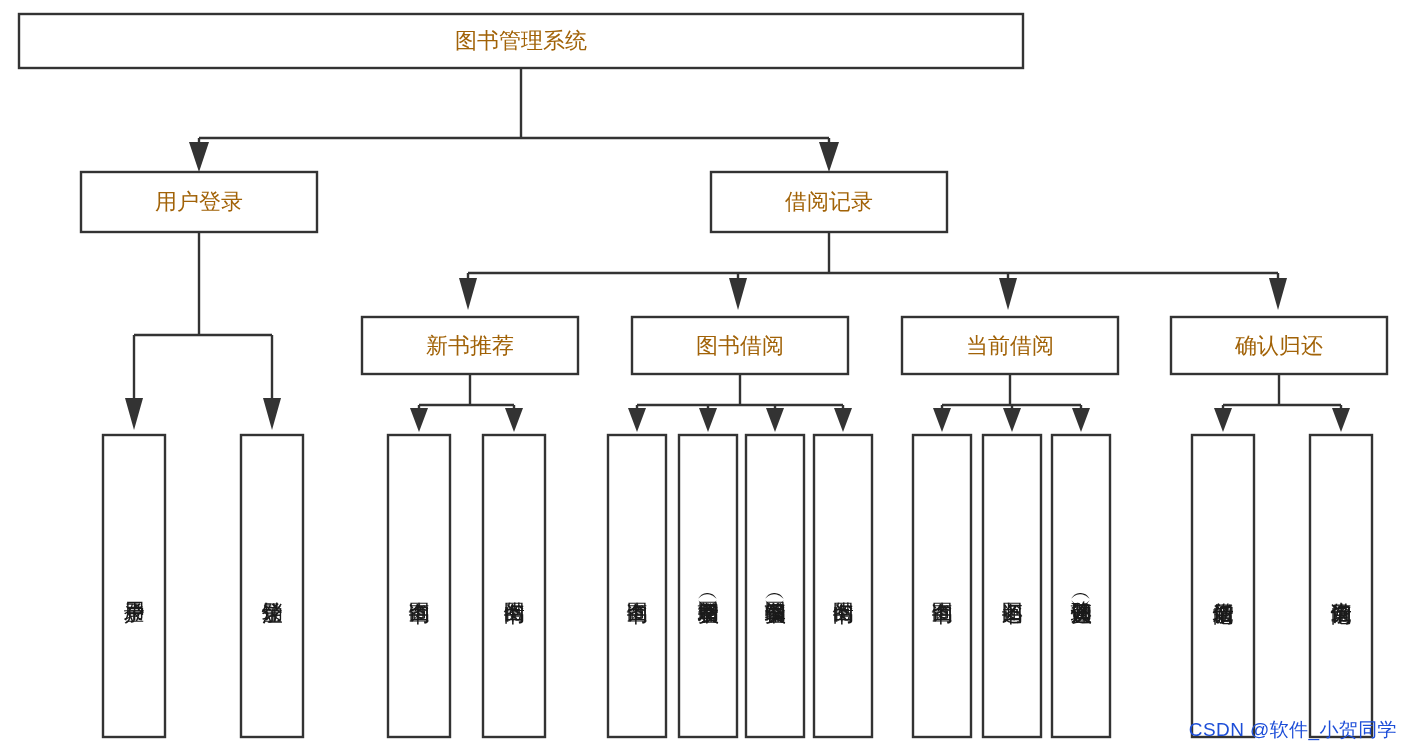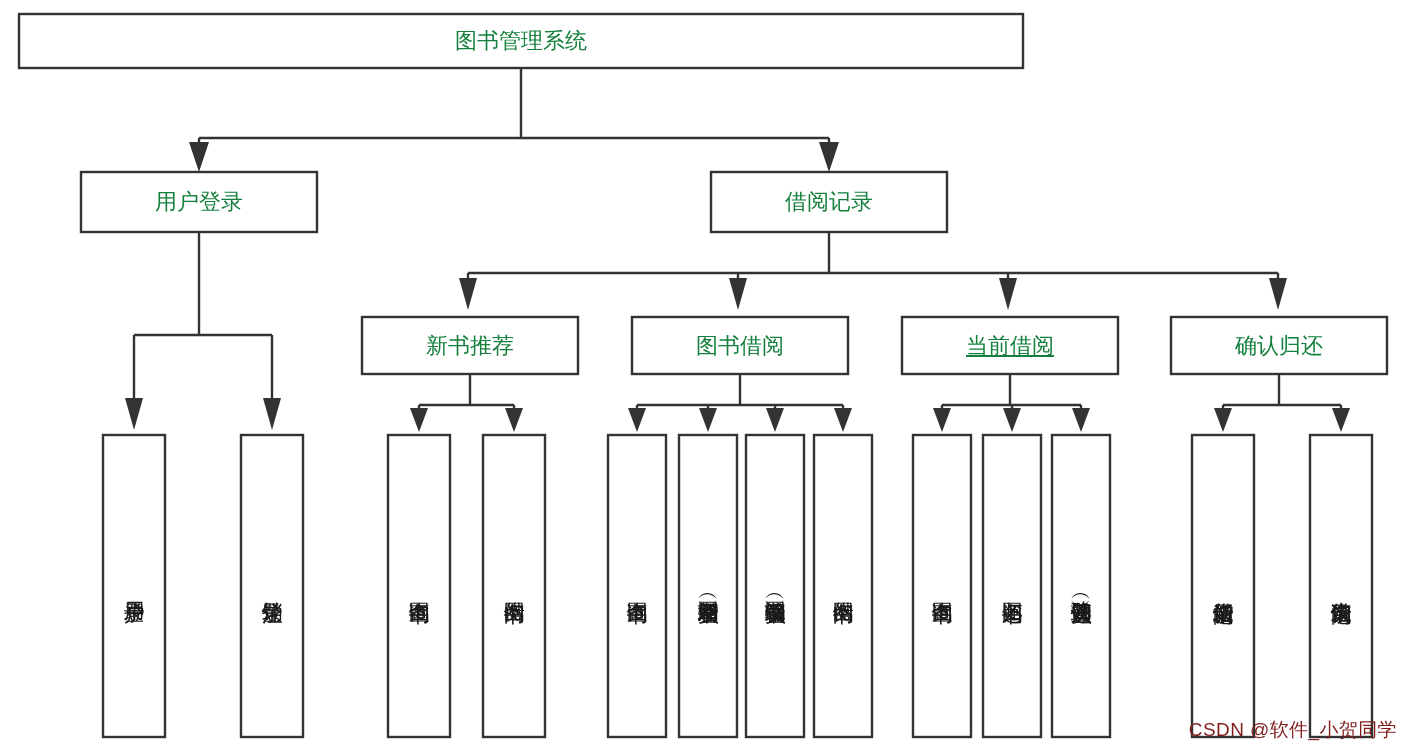--- a/index.html
+++ b/index.html
@@ -57,29 +57,29 @@
     letter-spacing: 0.5px;
     white-space: nowrap;
   }
   .horiz-text-box {
     position: absolute;
     display: flex;
     align-items: center;
     justify-content: center;
     pointer-events: none;
     font-size: 22px;
-    color: #15803d;
+    color: #a16207;
   }
   #watermark {
     position: absolute;
     right: 8px;
     bottom: 4px;
     font-family: "Liberation Sans", "DejaVu Sans", sans-serif;
     font-size: 19px;
-    color: #7f1d1d;
+    color: #1d4ed8;
     letter-spacing: 0.4px;
     white-space: nowrap;
   }
 </style>
 </head>
 <body>
 
 <div id="diagram-root">
 
   <svg class="flowchart" viewBox="0 0 1405 747">
@@ -196,21 +196,21 @@
   <div class="horiz-text-box" style="left:711px; top:172px; width:236px; height:60px;">
     <span>借阅记录</span>
   </div>
 
   <div class="horiz-text-box" style="left:362px; top:317px; width:216px; height:57px;">
     <span>新书推荐</span>
   </div>
   <div class="horiz-text-box" style="left:632px; top:317px; width:216px; height:57px;">
     <span>图书借阅</span>
   </div>
-  <div class="horiz-text-box" style="left:902px; top:317px; width:216px; height:57px;text-decoration:underline;">
+  <div class="horiz-text-box" style="left:902px; top:317px; width:216px; height:57px;">
     <span>当前借阅</span>
   </div>
   <div class="horiz-text-box" style="left:1171px; top:317px; width:216px; height:57px;">
     <span>确认归还</span>
   </div>
 
   <div class="vert-text-box" style="left:103px; top:435px; width:62px; height:302px;">
     <span class="vert-text-inner">用户登录</span>
   </div>
   <div class="vert-text-box" style="left:241px; top:435px; width:62px; height:302px;">

